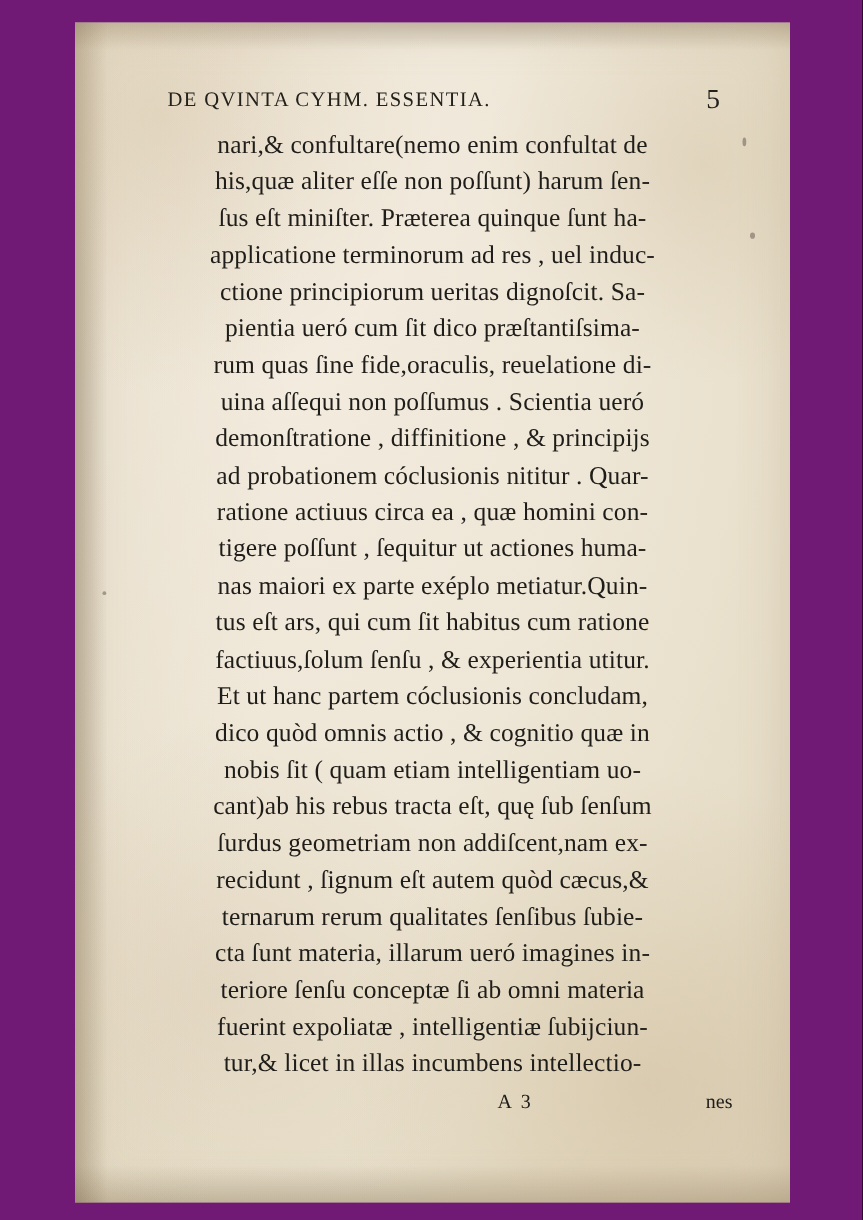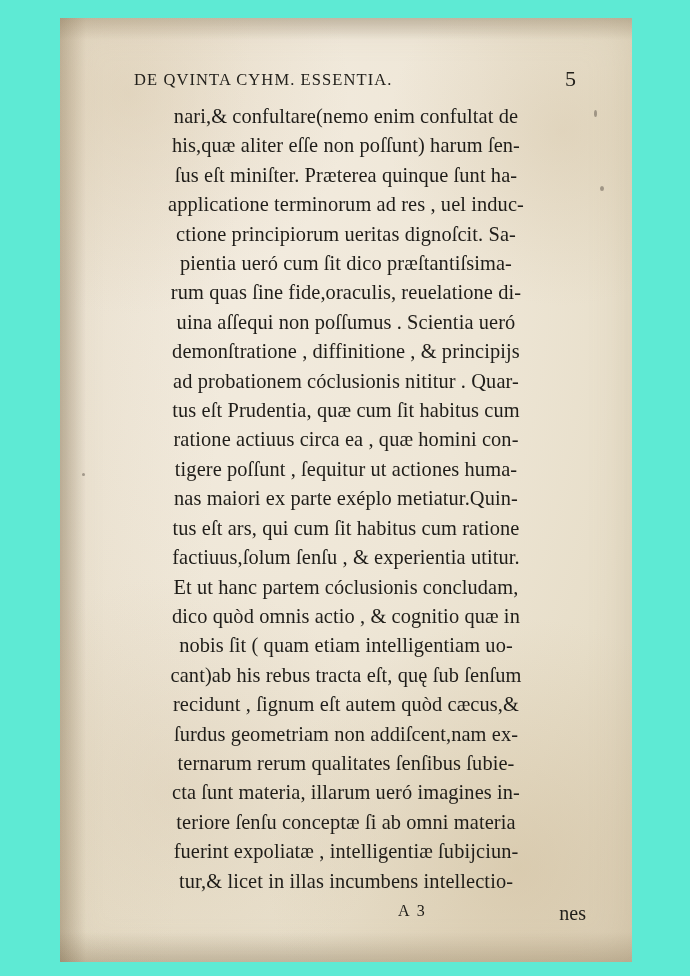--- a/index.html
+++ b/index.html
@@ -11,21 +11,21 @@
     width: 690px;
     height: 976px;
     overflow: hidden;
     font-family: "Liberation Serif", serif;
   }
 
   #page-frame {
     position: relative;
     width: 690px;
     height: 976px;
-    background: #5eead4;
+    background: #701a75;
   }
 
   
   #paper {
     position: absolute;
     left: 60px;
     top: 18px;
     width: 572px;
     height: 944px;
     background:
@@ -128,21 +128,21 @@
     left: 300px;
     top: 0;
     font-size: 16px;
     color: #1f1d19;
     letter-spacing: 2px;
   }
   .catchword {
     position: absolute;
     right: 8px;
     top: 0;
-    font-size: 20px;
+    font-size: 16px;
     color: #1f1d19;
   }
 
   
   .speck {
     position: absolute;
     background: #6a6156;
     border-radius: 50%;
     opacity: 0.55;
     z-index: 2;
@@ -174,32 +174,31 @@
         <span class="line">nari,&amp; confultare(nemo enim confultat de</span>
         <span class="line">his,quæ aliter eſſe non poſſunt) harum ſen-</span>
         <span class="line">ſus eſt miniſter. Præterea quinque ſunt ha-</span>
         <span class="line">applicatione terminorum ad res , uel induc-</span>
         <span class="line">ctione principiorum ueritas dignoſcit. Sa-</span>
         <span class="line">pientia ueró cum ſit dico præſtantiſsima-</span>
         <span class="line">rum quas ſine fide,oraculis, reuelatione di-</span>
         <span class="line">uina aſſequi non poſſumus . Scientia ueró</span>
         <span class="line">demonſtratione , diffinitione , &amp; principijs</span>
         <span class="line">ad probationem cóclusionis nititur . Quar-</span>
-        <span class="line">tus eſt Prudentia, quæ cum ſit habitus cum</span>
         <span class="line">ratione actiuus circa ea , quæ homini con-</span>
         <span class="line">tigere poſſunt , ſequitur ut actiones huma-</span>
         <span class="line">nas maiori ex parte exéplo metiatur.Quin-</span>
         <span class="line">tus eſt ars, qui cum ſit habitus cum ratione</span>
         <span class="line">factiuus,ſolum ſenſu , &amp; experientia utitur.</span>
         <span class="line">Et ut hanc partem cóclusionis concludam,</span>
         <span class="line">dico quòd omnis actio , &amp; cognitio quæ in</span>
         <span class="line">nobis ſit ( quam etiam intelligentiam uo-</span>
         <span class="line">cant)ab his rebus tracta eſt, quę ſub ſenſum</span>
+        <span class="line">ſurdus geometriam non addiſcent,nam ex-</span>
         <span class="line">recidunt , ſignum eſt autem quòd cæcus,&amp;</span>
-        <span class="line">ſurdus geometriam non addiſcent,nam ex-</span>
         <span class="line">ternarum rerum qualitates ſenſibus ſubie-</span>
         <span class="line">cta ſunt materia, illarum ueró imagines in-</span>
         <span class="line">teriore ſenſu conceptæ ſi ab omni materia</span>
         <span class="line">fuerint expoliatæ , intelligentiæ ſubijciun-</span>
         <span class="line">tur,&amp; licet in illas incumbens intellectio-</span>
       </div>
 
       <div class="signature-line">
         <div class="signature">A 3</div>
         <div class="catchword">nes</div>

